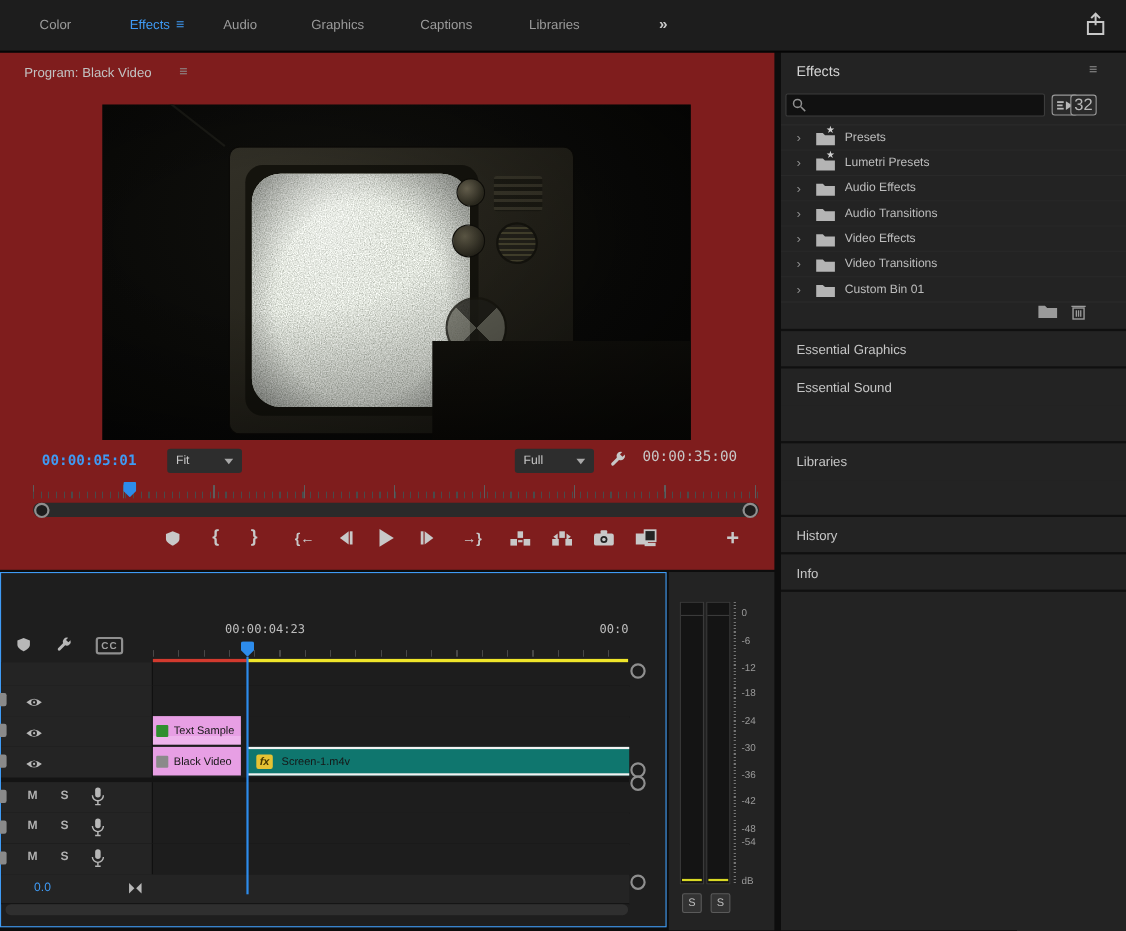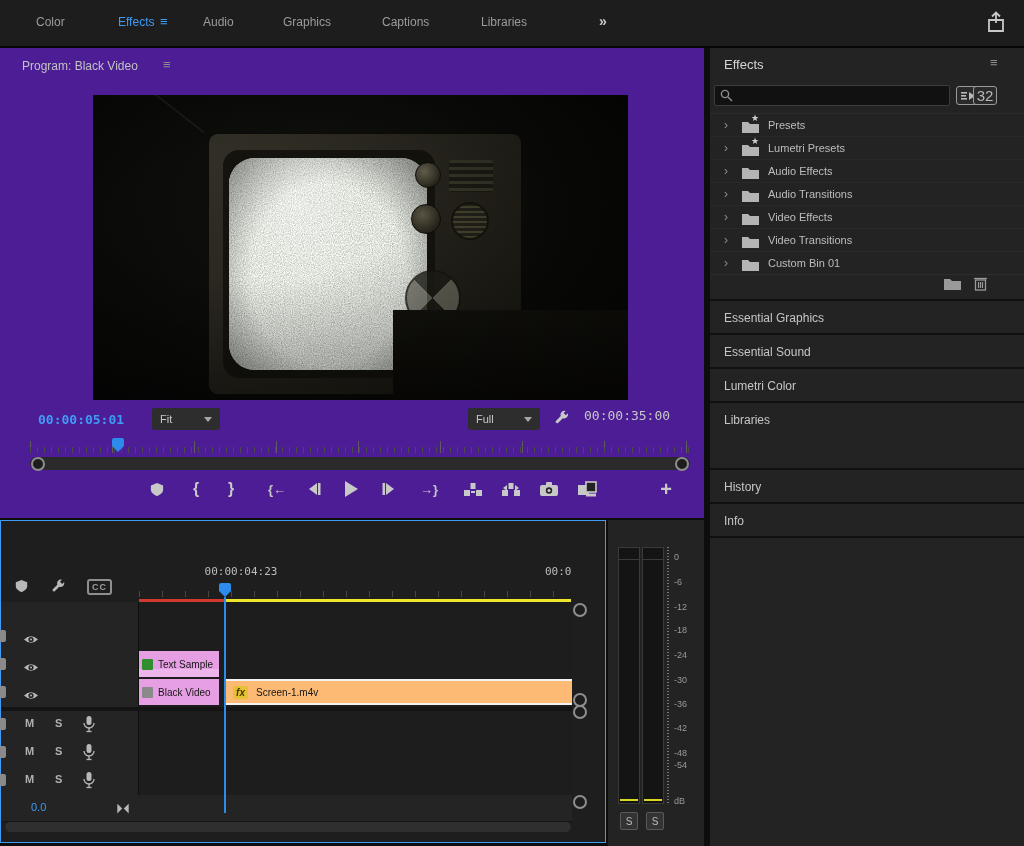--- a/index.html
+++ b/index.html
@@ -10,21 +10,21 @@
 
   
   #topbar{left:0;top:0;width:1024px;height:46px;background:#1d1d1d;border-bottom:2px solid #050505}
   .ws-tab{position:absolute;top:15px;font-size:12px;color:#9b9b9b;cursor:default;white-space:nowrap}
   .ws-tab.active{color:#3f9bf5}
   .tab-menu{position:absolute;top:14px;font-size:13px;color:#3f9bf5}
   #tb-overflow{position:absolute;left:599px;top:13px;font-size:14px;font-weight:bold;color:#c8c8c8;letter-spacing:-2px}
   #share-btn{position:absolute;left:985px;top:11px}
 
   
-  #monitor{left:0;top:48px;width:704px;height:470px;background:#4c1d95}
+  #monitor{left:0;top:48px;width:704px;height:470px;background:#7f1d1d}
   #mon-title{position:absolute;left:22px;top:11px;font-size:12px;color:#c2c2c2}
   #mon-menu{position:absolute;left:163px;top:9px;font-size:13px;color:#8f8f8f}
 
   
   #video{position:absolute;left:93px;top:47px;width:535px;height:305px;overflow:hidden;
          background:radial-gradient(ellipse at 45% 35%, #11110e 0%, #0a0a08 60%, #060605 100%)}
   #antenna{position:absolute;left:22px;top:6px;width:100px;height:2px;background:#1b1b16;transform:rotate(38deg)}
   #tv-body{position:absolute;left:115px;top:38px;width:312px;height:260px;border-radius:10px;
            background:linear-gradient(145deg,#323027 0%,#24221a 55%,#1a1913 100%);border:1px solid #0c0b08}
   #tv-bezel{position:absolute;left:14px;top:16px;width:212px;height:228px;border-radius:16px;background:#14130d}
@@ -380,23 +380,20 @@
           <line x1="8.5" y1="6" x2="8.5" y2="12" stroke="#9a9a9a" stroke-width="1.2"></line>
         </svg></span>
   </div>
 
   <div class="stack-item" style="top:251px">
       <span>Essential Graphics</span>
     </div>
   <div class="stack-item" style="top:285px">
       <span>Essential Sound</span>
     </div>
-  <div class="stack-item" style="top:319px">
-      <span>Lumetri Color</span>
-    </div>
   <div class="stack-item" style="top:353px">
       <span>Libraries</span>
     </div>
   <div class="stack-item" style="top:420px">
       <span>History</span>
     </div>
   <div class="stack-item" style="top:454px">
       <span>Info</span>
     </div>
   <div id="stack-end"></div>
@@ -509,21 +506,21 @@
       </svg></span>
 
   <div class="clip" style="left:138px;top:130px;width:80px;background:linear-gradient(180deg,#e79fe4 0 70%,#eeb4ec 70%)">
     <span class="cbadge" style="background:#2f8f2f"></span>
     <span>Text Sample</span>
   </div>
   <div class="clip" style="left:138px;top:158px;width:80px;background:#e79fe4">
     <span class="cbadge" style="background:#8a8a8a"></span>
     <span>Black Video</span>
   </div>
-  <div class="clip" id="clip-screen" style="left:224px;top:158px;width:347px;background:#fdba74">
+  <div class="clip" id="clip-screen" style="left:224px;top:158px;width:347px;background:#0f766e">
     <span class="fxb">fx</span>
     <span>Screen-1.m4v</span>
   </div>
 
   <div id="tl-ph-head" class="ph-head"></div>
   <div id="tl-ph-line"></div>
 
   <span class="knob-circle vknob" style="top:82px"></span>
   <span class="knob-circle vknob" style="top:172px"></span>
   <span class="knob-circle vknob" style="top:184px"></span>

